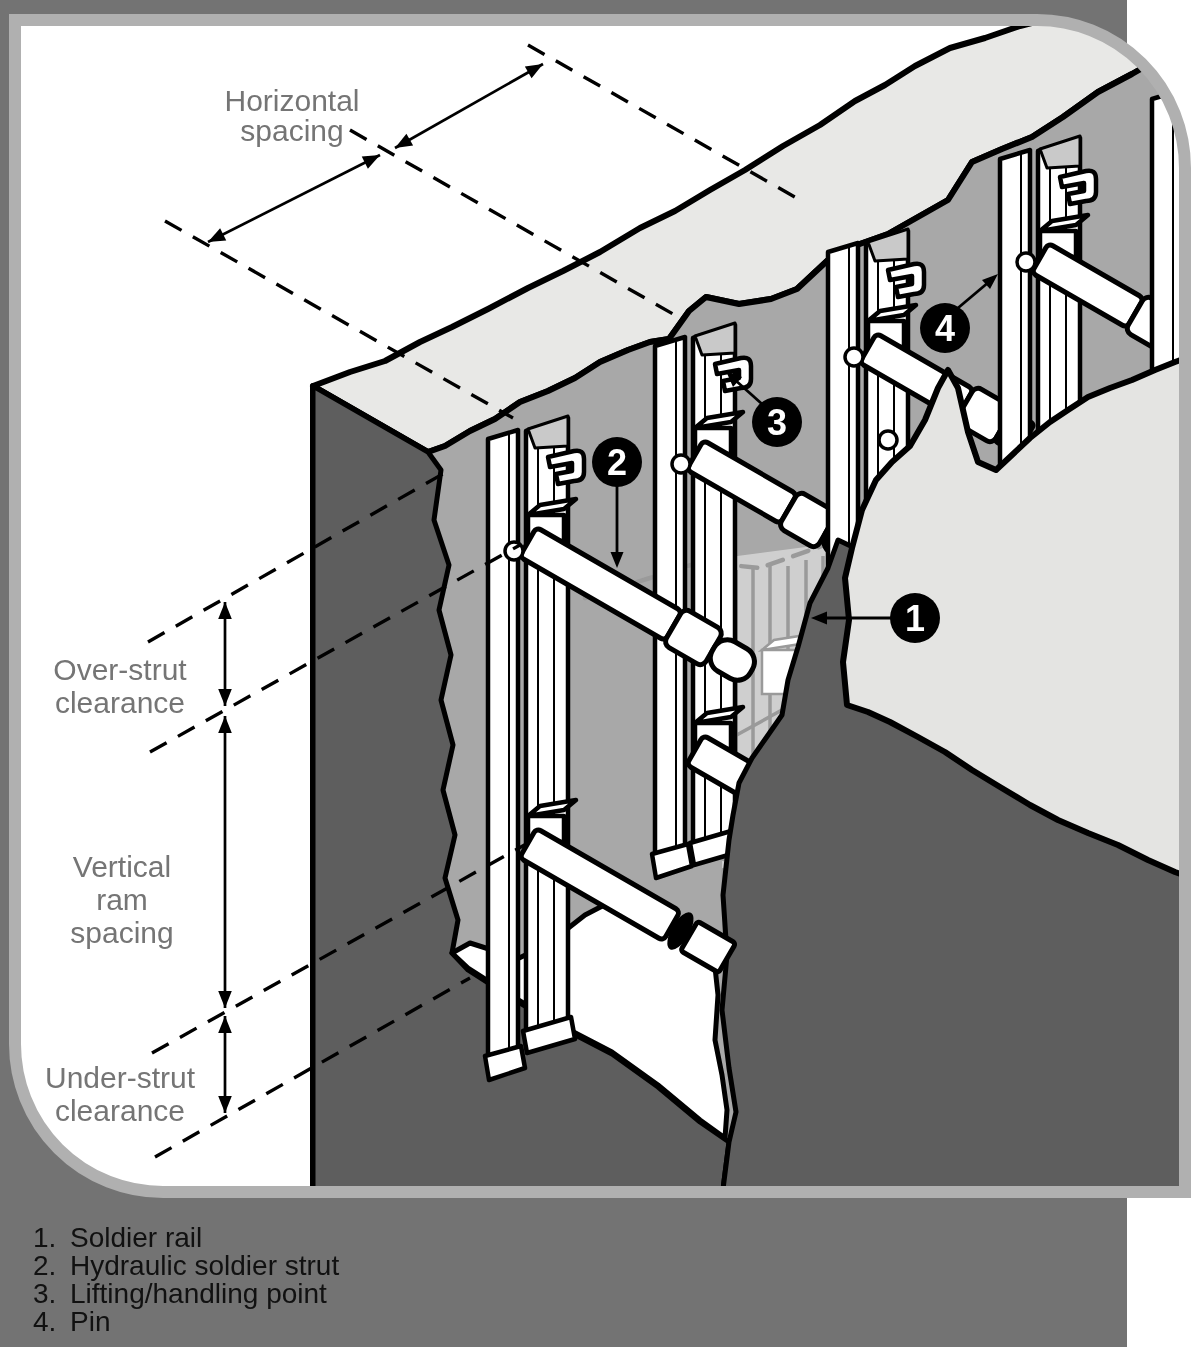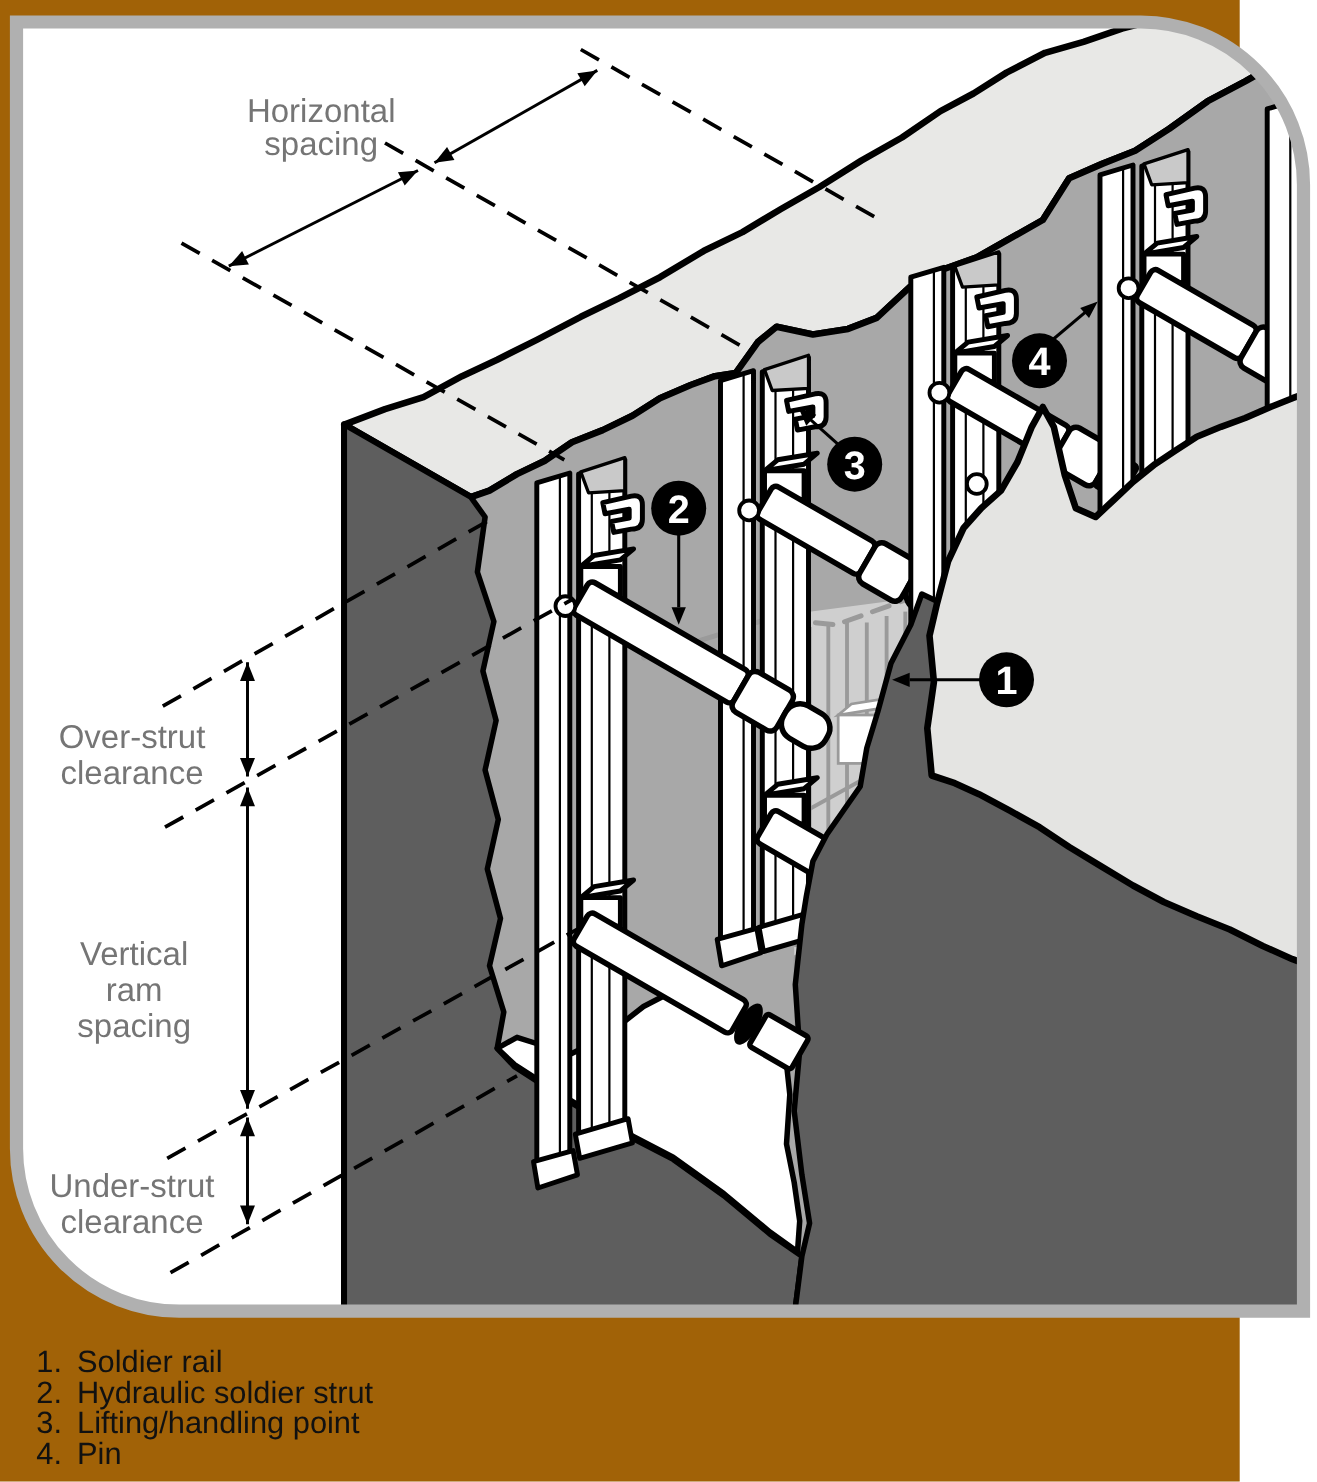--- a/index.html
+++ b/index.html
@@ -1,16 +1,16 @@
 <!DOCTYPE html>
 <html style="--frame-border: #b0b0b0; --ground-surface: #e8e8e6; --ground-surface-near: #e4e4e2; --trench-wall: #a8a8a8; --near-soil: #5e5e5e; --structure: #ffffff; --outline: #000000; --label-gray: #757575; --callout-bg: #000000; --callout-text: #ffffff; --legend-text: #111111; --ghost-gray: #9a9a9a;"><head>
 <meta charset="utf-8">
 <style>
   html,body{margin:0;padding:0;background:#fff;}
-  .page{width:1127px;height:1347px;position:relative;background:#a16207;}
+  .page{width:1127px;height:1347px;position:relative;background:#737373;}
   svg{display:block;}
   svg text{font-family:"Liberation Sans", sans-serif;}
   .bg{fill:#ffffff;}
   .frame-border{fill:none;stroke:var(--frame-border);stroke-width:12;}
   .surface-far{fill:var(--ground-surface);stroke:#000;stroke-width:6;stroke-linejoin:round;}
   .wall{fill:var(--trench-wall);stroke:#000;stroke-width:6;stroke-linejoin:round;}
   .dark{fill:var(--near-soil);stroke:#000;stroke-width:5;stroke-linejoin:round;}
   .patch{fill:#ffffff;stroke:#000;stroke-width:5;stroke-linejoin:round;}
   .surface-near{fill:var(--ground-surface-near);stroke:#000;stroke-width:6;stroke-linejoin:round;}
   .rail-part{fill:#ffffff;stroke:#000;stroke-width:4.5;stroke-linejoin:round;}

